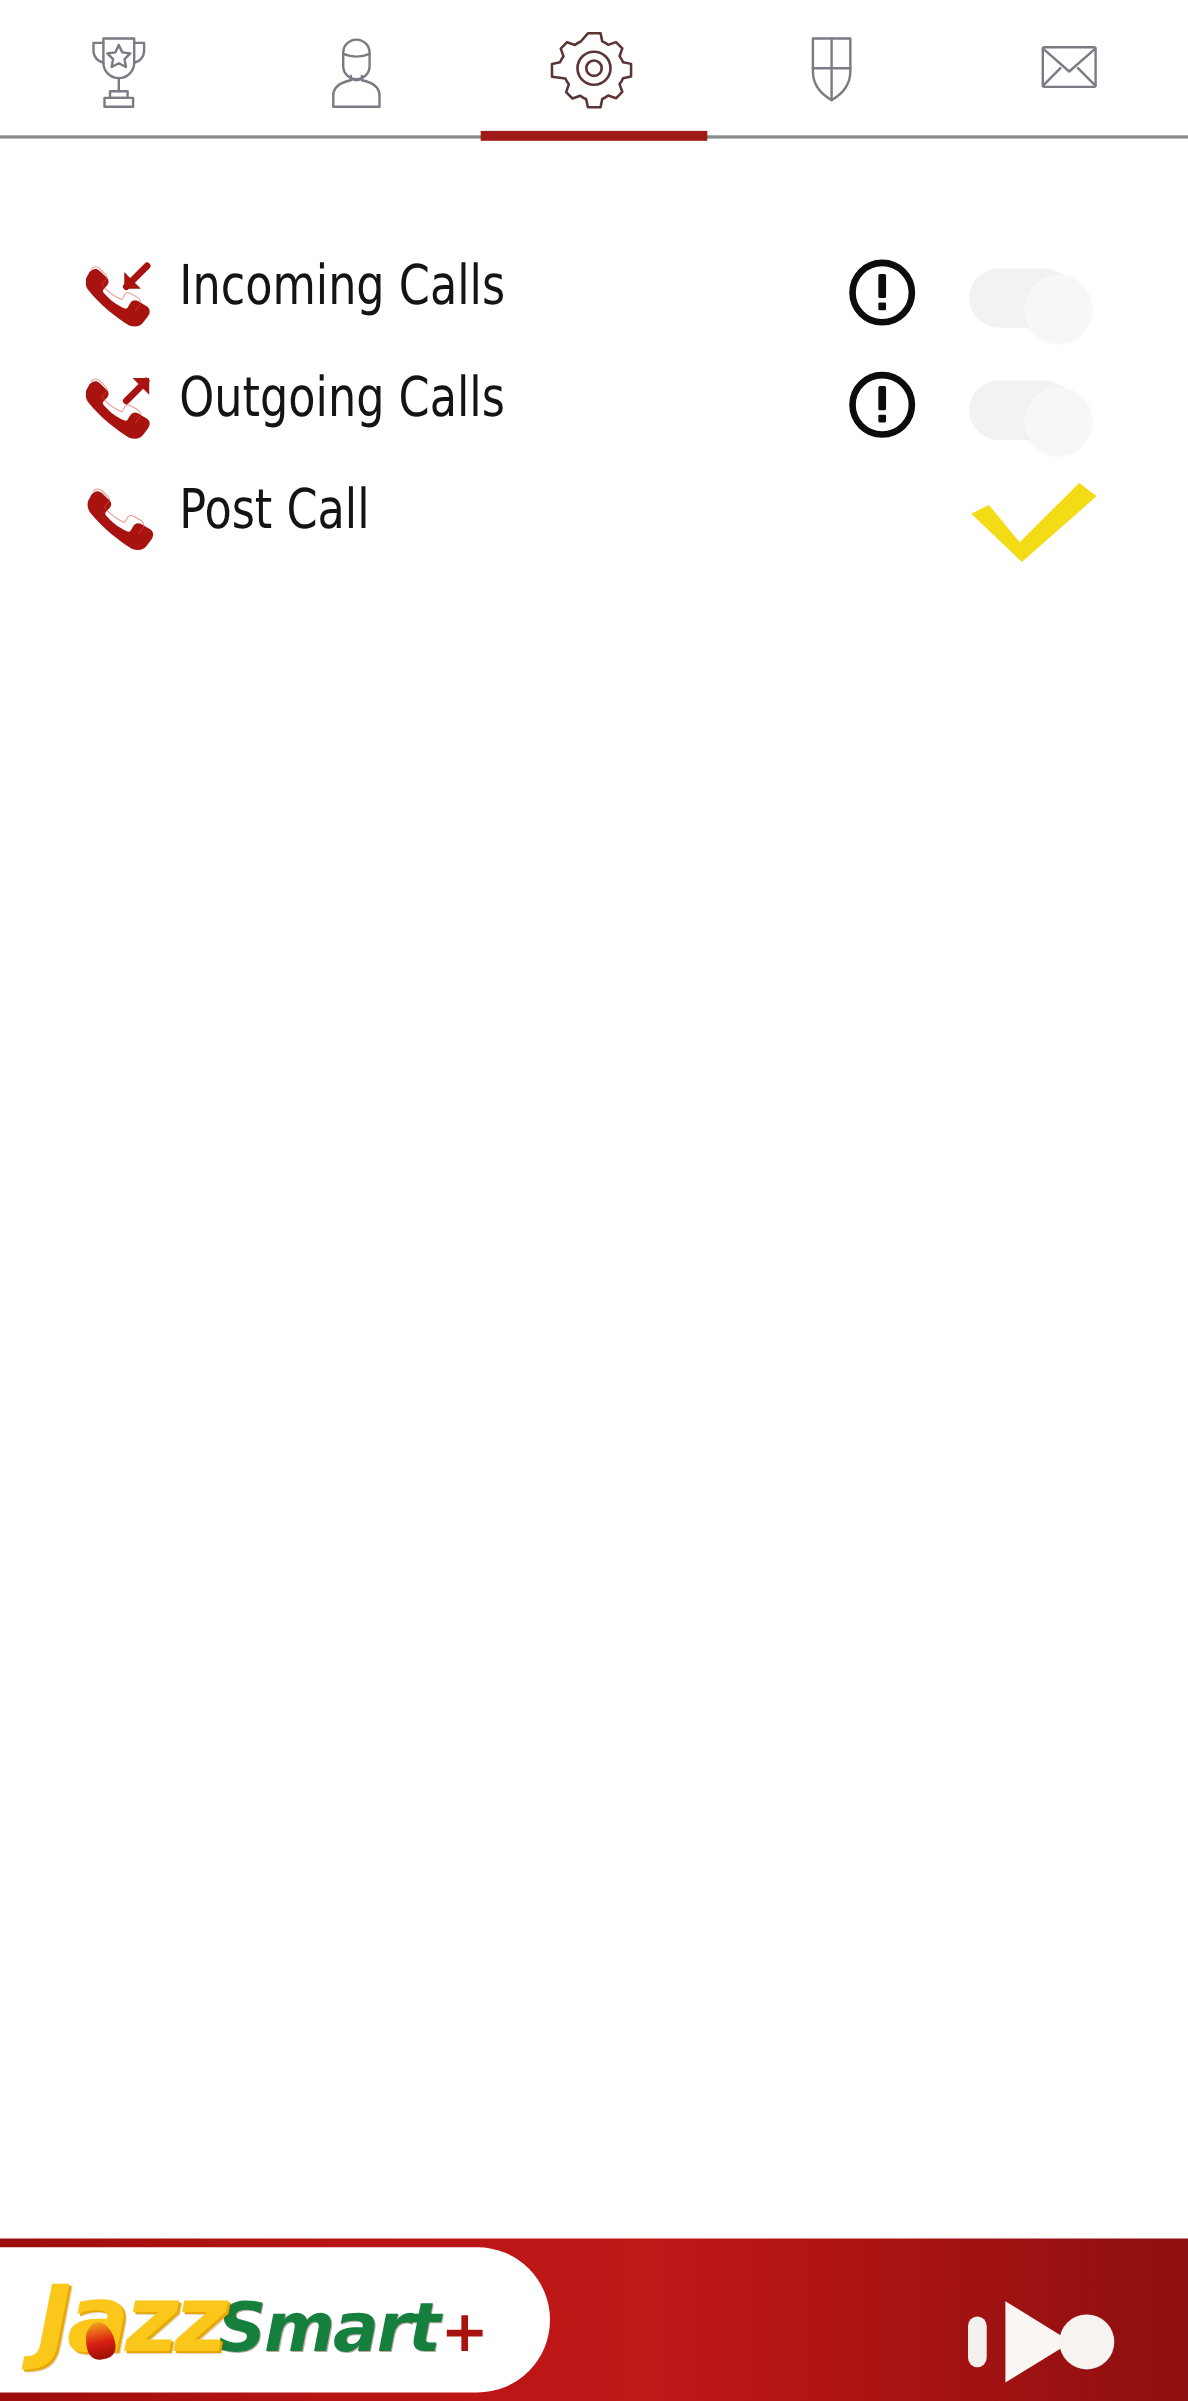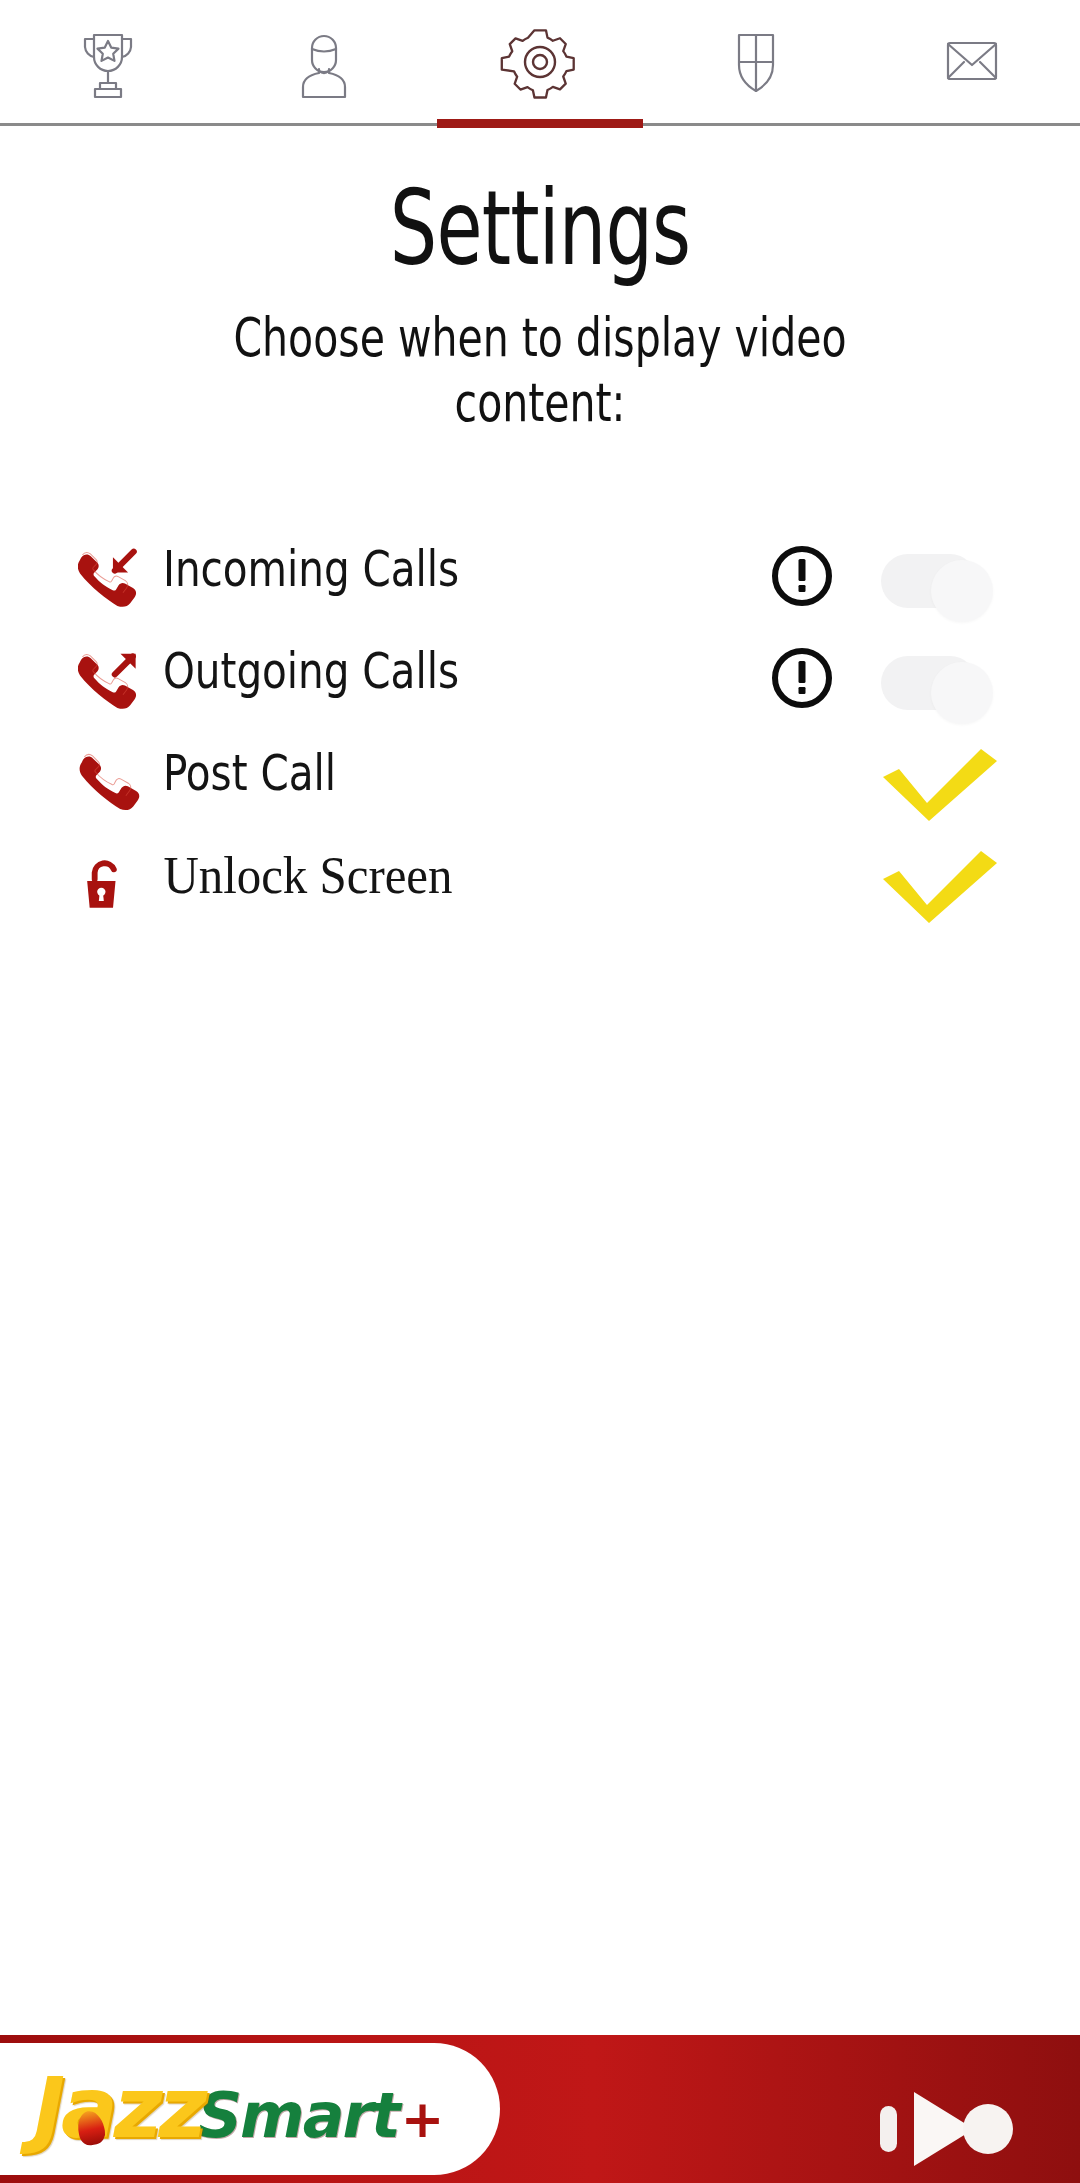--- a/index.html
+++ b/index.html
@@ -303,24 +303,20 @@
         <svg viewBox="0 0 86 86" width="86" height="86" fill="none" stroke="#7B7B85" stroke-width="2.2" stroke-linejoin="round" stroke-linecap="round">
           <rect x="19" y="24" width="48" height="36" rx="2"></rect>
           <path d="M19 25 L43 46 L67 25"></path>
           <path d="M19 59 L35 43"></path>
           <path d="M67 59 L51 43"></path>
         </svg>
       </span>
     </div>
   </div>
 
-  <div class="page-head">
-    <div class="page-title">Settings</div>
-    <div class="page-subtitle">Choose when to display video content:</div>
-  </div>
 
   <div class="settings-list">
 
     <div class="setting-row">
       <span class="row-icon">
         <svg viewBox="0 0 72 72" width="68" height="68">
           <g transform="rotate(-8 36 36)">
             <path d="M15 14 c4 -4 9 -4 12 0 l7 9 c2 3 1 6 -1 8 l-5 4 c-1 1 -1 3 0 4 6 9 11 14 20 20 1 1 3 1 4 0 l4 -5 c2 -2 5 -3 8 -1 l9 7 c4 3 4 8 0 12 l-6 6 c-4 4 -10 4 -16 1 C39 69 22 52 11 33 8 27 9 21 13 17 z" transform="translate(-6,-4) scale(0.86)" fill="#A8120F"></path>
             <path d="M17 11 c3 -3 7 -3 10 0 l6 8 c1.5 2 1 4.5 -1 6 l-4 3 c-1 1 -1 2 0 3 5 8 9 12 17 17 1 1 2 1 3 0 l3 -4 c1.5 -2 4 -2 6 -0.5 l8 6 c3 2.5 3 6.5 0 9.5 l-5 5" transform="translate(-6,-4) scale(0.86)" fill="none" stroke="#d84a3c" stroke-width="1.2" opacity="0.55"></path>
           </g>
@@ -386,37 +382,20 @@
       </span>
       <span class="row-label">Post Call</span>
       <span class="row-status"></span>
       <span class="row-control">
         <svg class="yellow-check" viewBox="0 0 126 76">
           <path d="M6 30 L22 22 L50 56 L104 2 L120 14 L52 74 Z" fill="#F3DB15"></path>
         </svg>
       </span>
     </div>
 
-    <div class="setting-row">
-      <span class="row-icon">
-        <svg viewBox="0 0 72 72" width="60" height="60">
-          <path d="M20 28 v-8 a12 12 0 0 1 23 -4" fill="none" stroke="#A8120F" stroke-width="7" stroke-linecap="round"></path>
-          <path d="M11 30 h34 l-3 32 h-28 z" fill="#A8120F"></path>
-          <circle cx="28" cy="43" r="5" fill="#ffffff"></circle>
-          <path d="M26 45 h4 l1 9 h-6 z" fill="#ffffff"></path>
-        </svg>
-      </span>
-      <span class="row-label serif">Unlock Screen</span>
-      <span class="row-status"></span>
-      <span class="row-control">
-        <svg class="yellow-check" viewBox="0 0 126 76">
-          <path d="M6 30 L22 22 L50 56 L104 2 L120 14 L52 74 Z" fill="#F3DB15"></path>
-        </svg>
-      </span>
-    </div>
 
   </div>
 
   <div class="spacer"></div>
 
   <div class="banner-wrap">
     <div class="banner">
 
       <div class="brand-pill">
         <div class="brand-logo">

